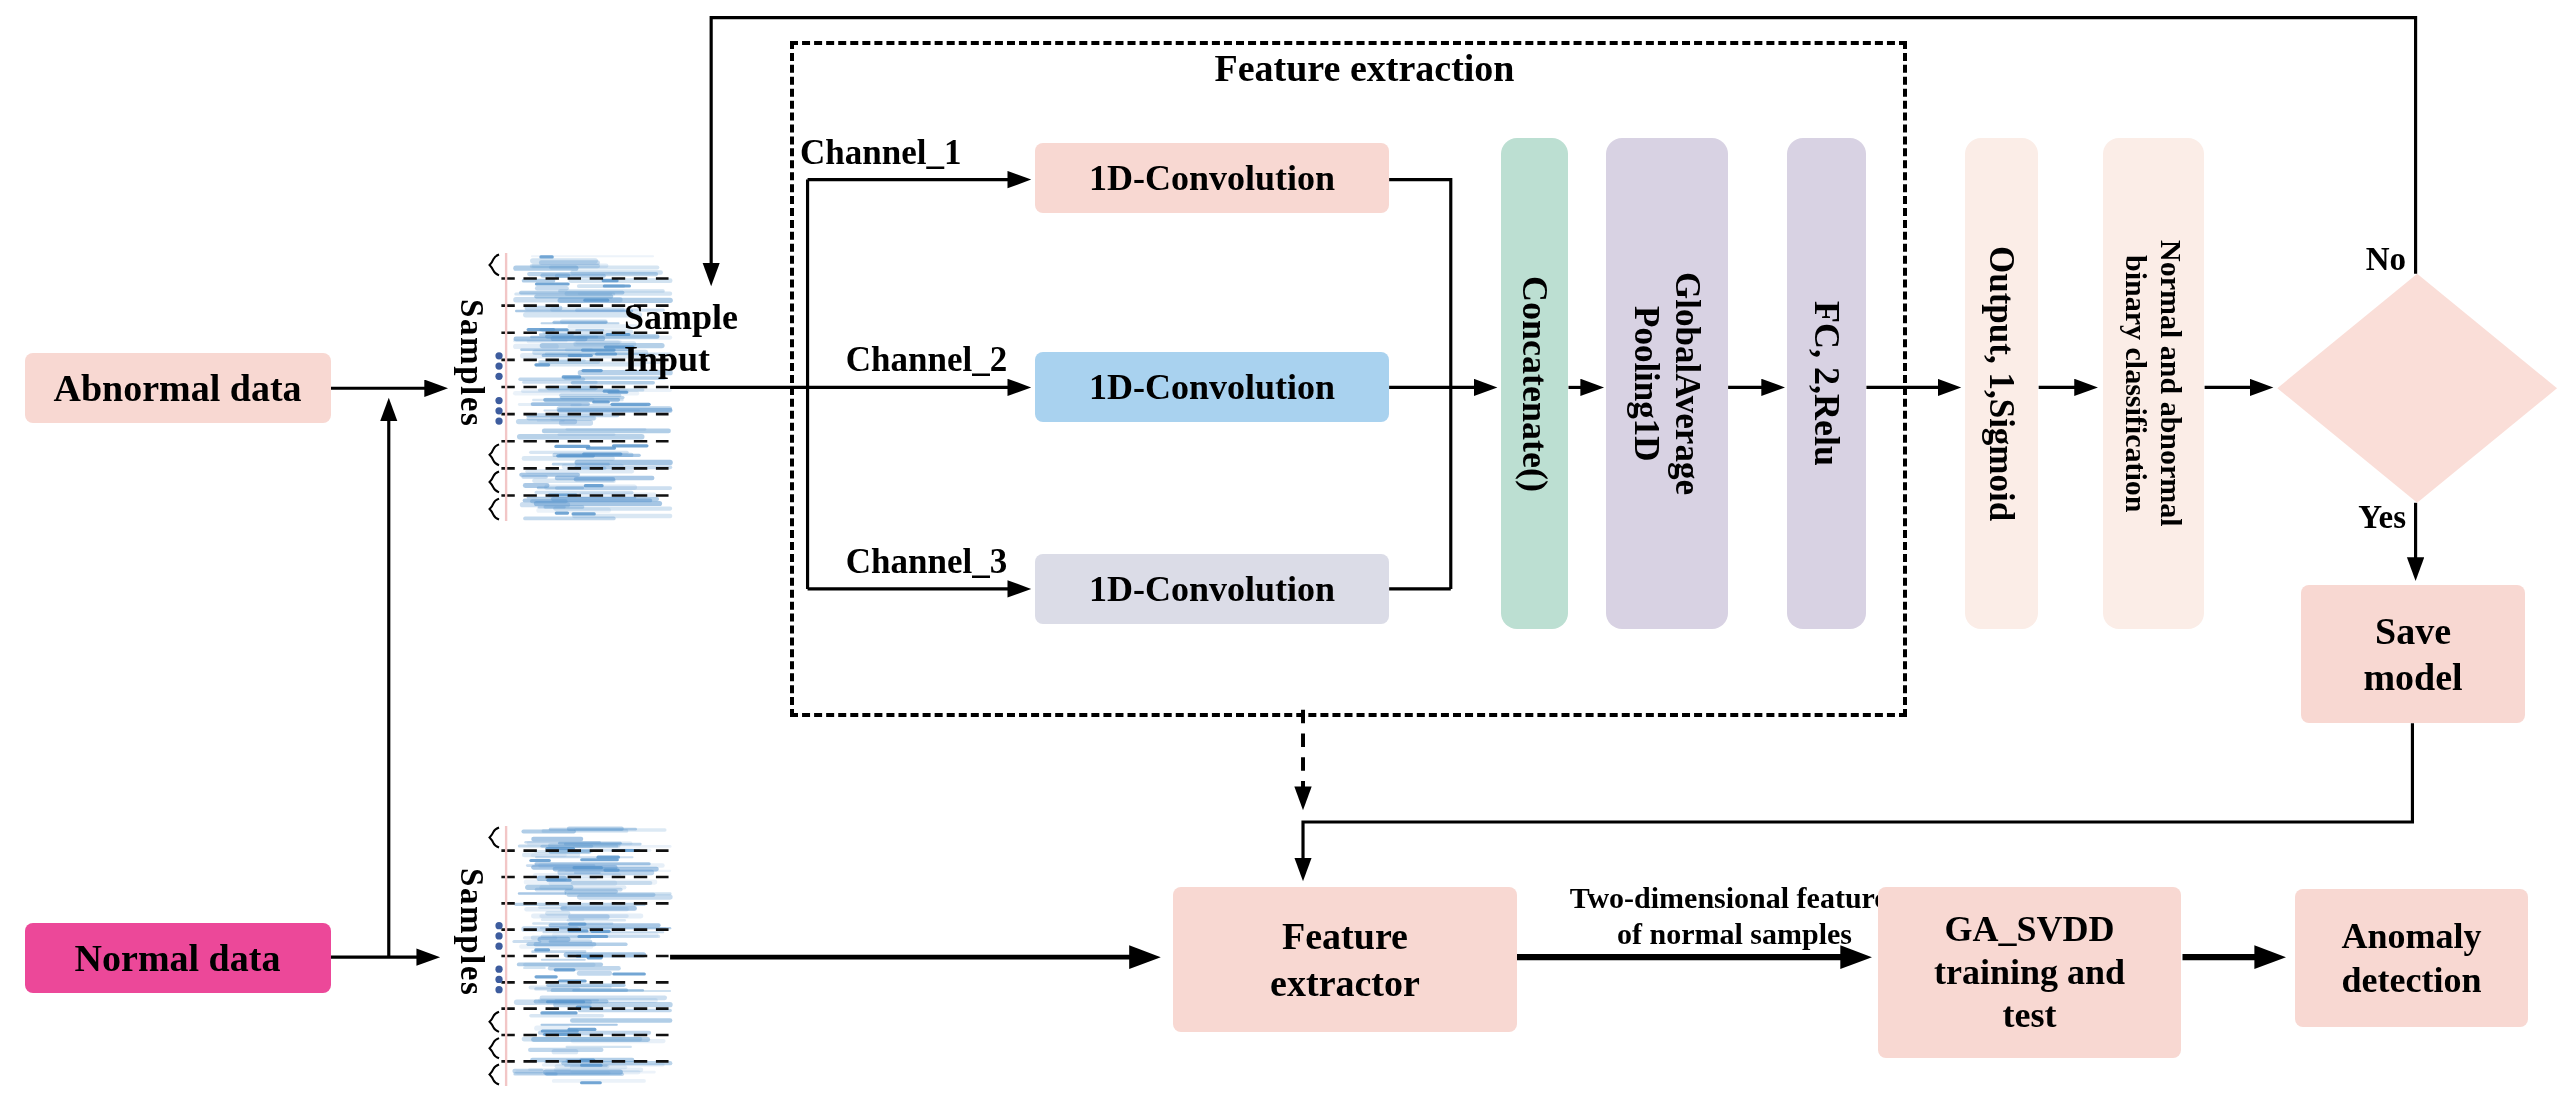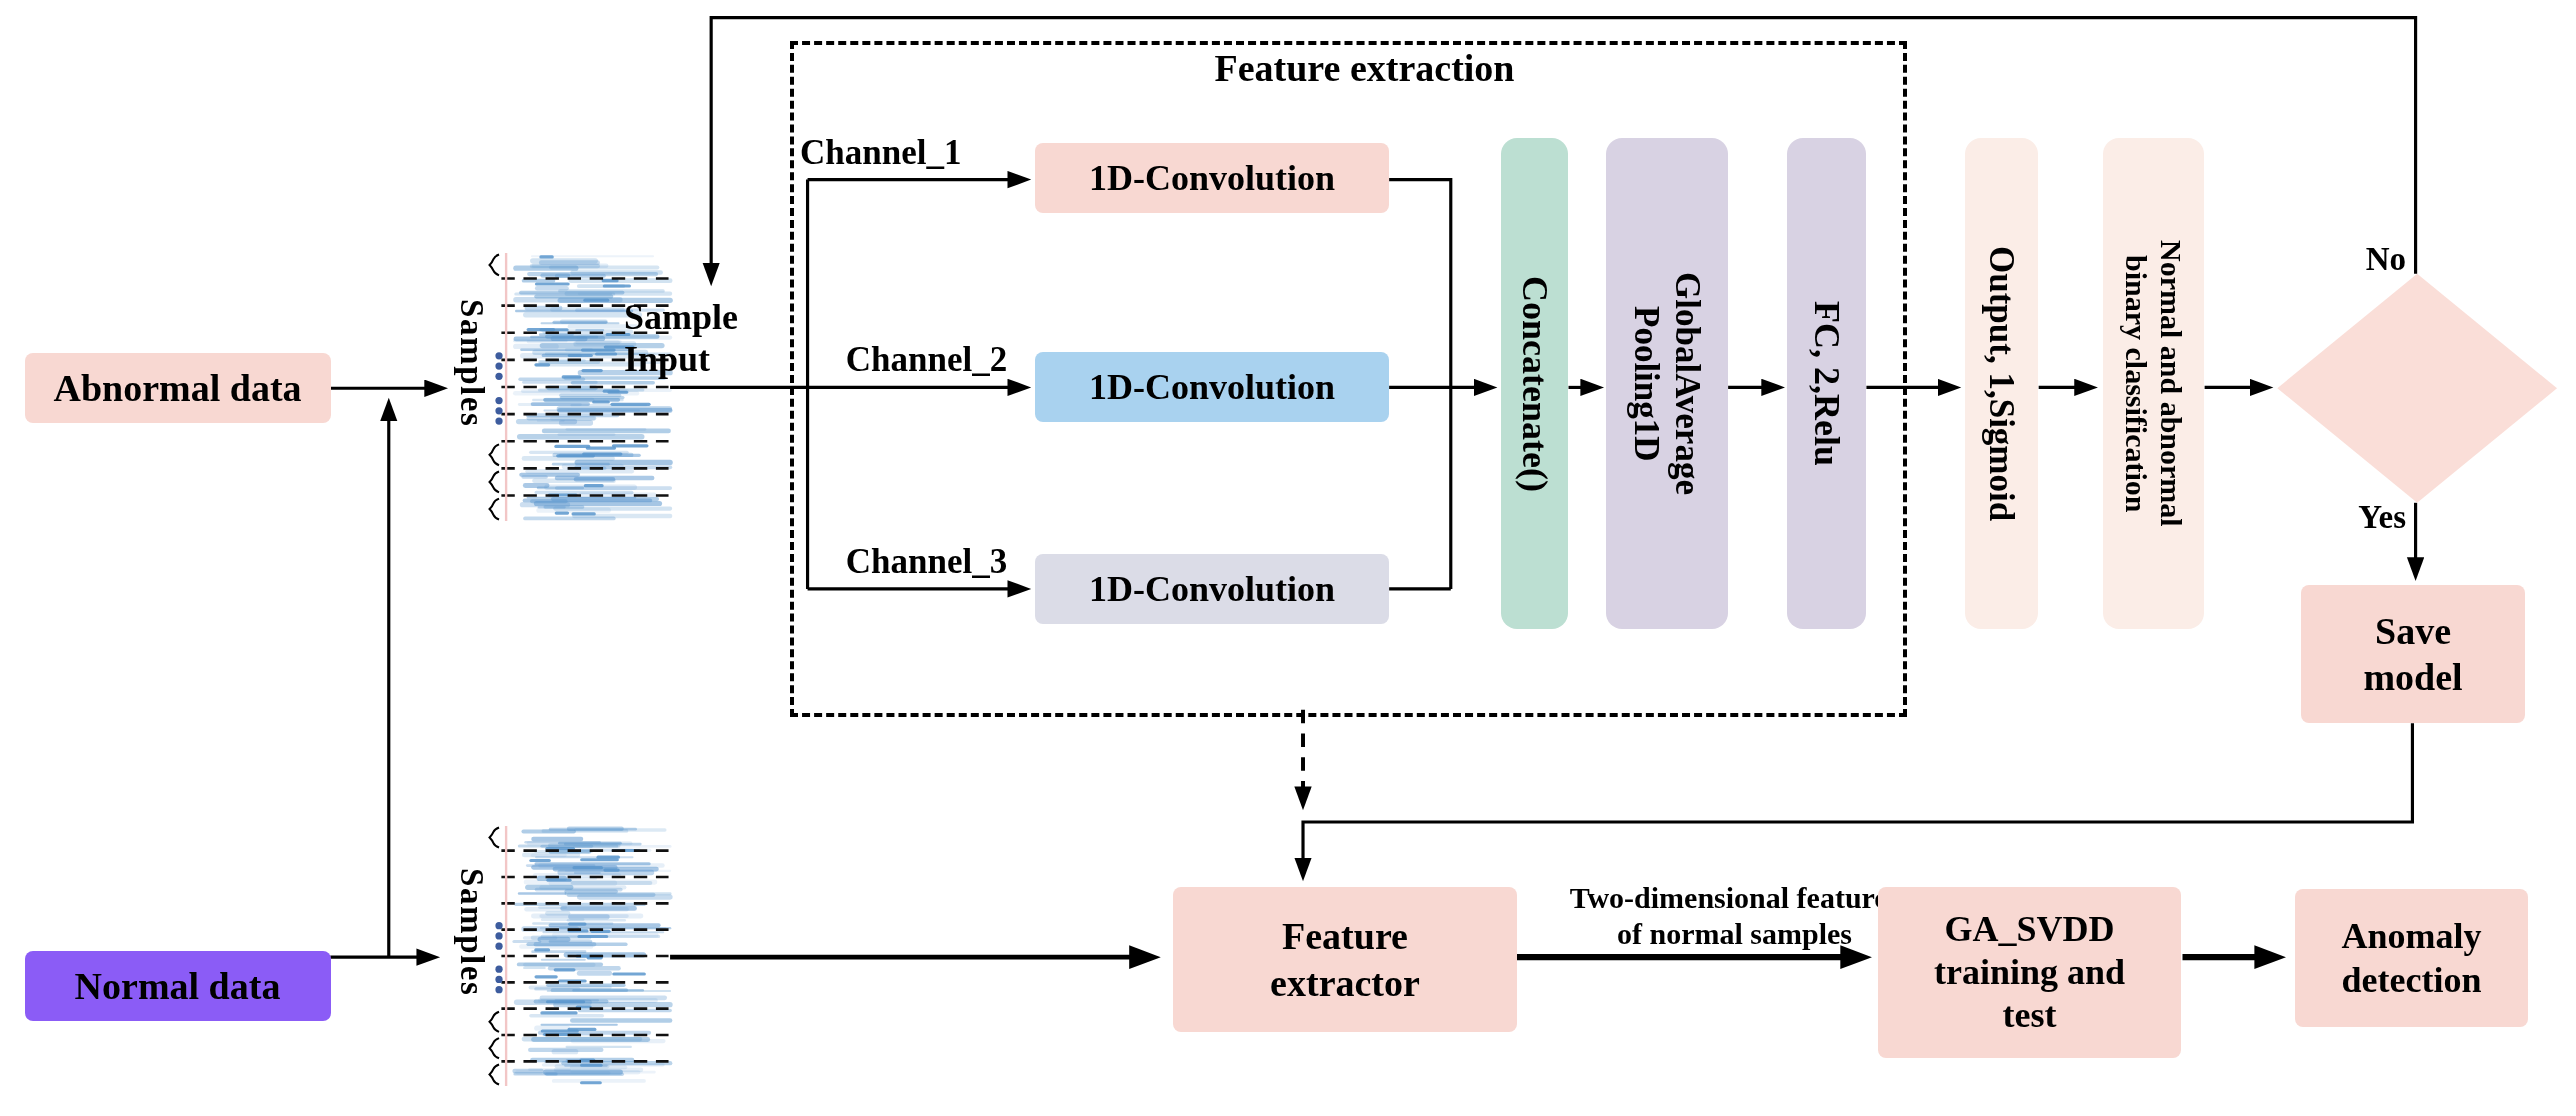--- a/index.html
+++ b/index.html
@@ -394,21 +394,21 @@
       <circle cx="33" cy="154.6" r="4.6" fill="#3D5C9E"></circle>
       <circle cx="33" cy="183.7" r="4.6" fill="#3D5C9E"></circle>
       <circle cx="33" cy="196.7" r="4.6" fill="#3D5C9E"></circle>
       <circle cx="33" cy="209.7" r="4.6" fill="#3D5C9E"></circle>
     </svg>
 
   <div class="dashedbox" style="left:790px;top:41px;width:1109px;height:668px;"></div>
   <div class="lbl" style="left:1167px;top:46px;width:395px;text-align:center;font-size:38px;">Feature extraction</div>
 
   <div class="box" style="left: 24.5px; top: 353px; width: 306px; height: 70px; font-size: 38px; background: rgb(248, 216, 210);">Abnormal data</div>
-  <div class="box" style="left: 24.5px; top: 951px; width: 306px; height: 70px; font-size: 38px; background: #8b5cf6;">Normal data</div>
+  <div class="box" style="left: 24.5px; top: 923px; width: 306px; height: 70px; font-size: 38px; background: #ec4899;">Normal data</div>
 
   <div class="lbl vtext" style="left:452px;top:299px;font-size:33px;letter-spacing:1.6px;">Samples</div>
   <div class="lbl vtext" style="left:452px;top:868px;font-size:33px;letter-spacing:1.6px;">Samples</div>
 
   <div class="lbl" style="left:624px;top:296px;width:166px;text-align:left;font-size:36px;line-height:42px;">Sample
 Input</div>
 
   <div class="lbl" style="left:800px;top:133px;width:237px;font-size:35px;">Channel_1</div>
   <div class="lbl" style="left:808px;top:340px;width:237px;text-align:center;font-size:35px;">Channel_2</div>
   <div class="lbl" style="left:808px;top:542px;width:237px;text-align:center;font-size:35px;">Channel_3</div>

